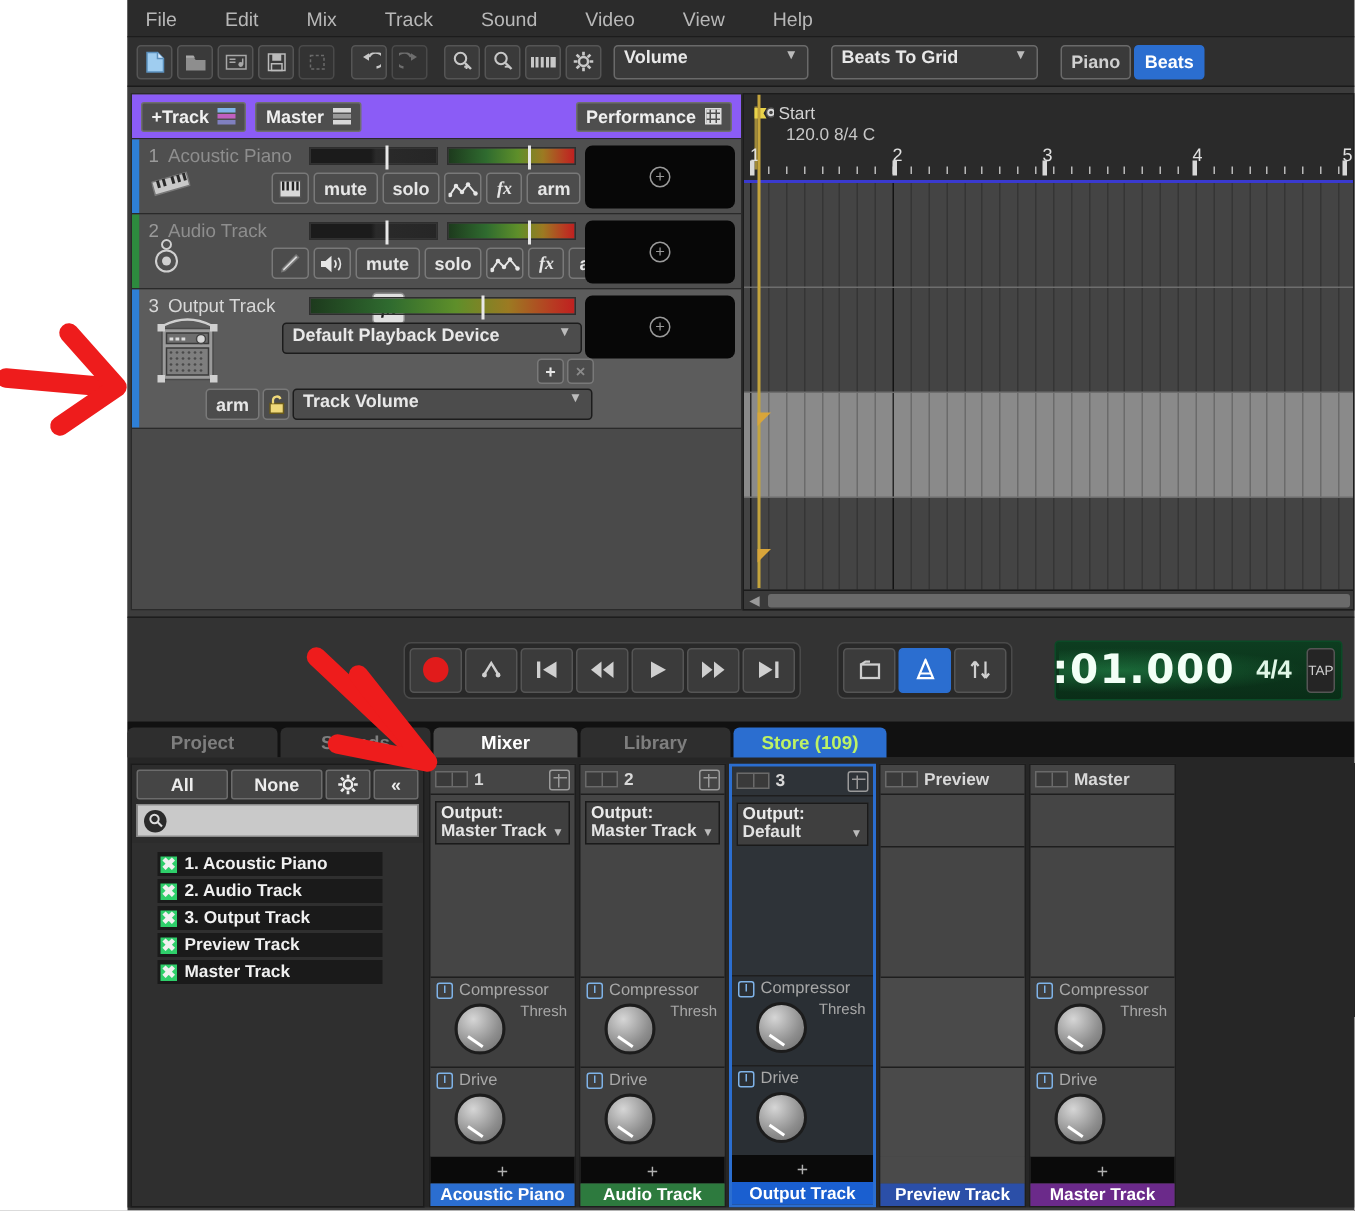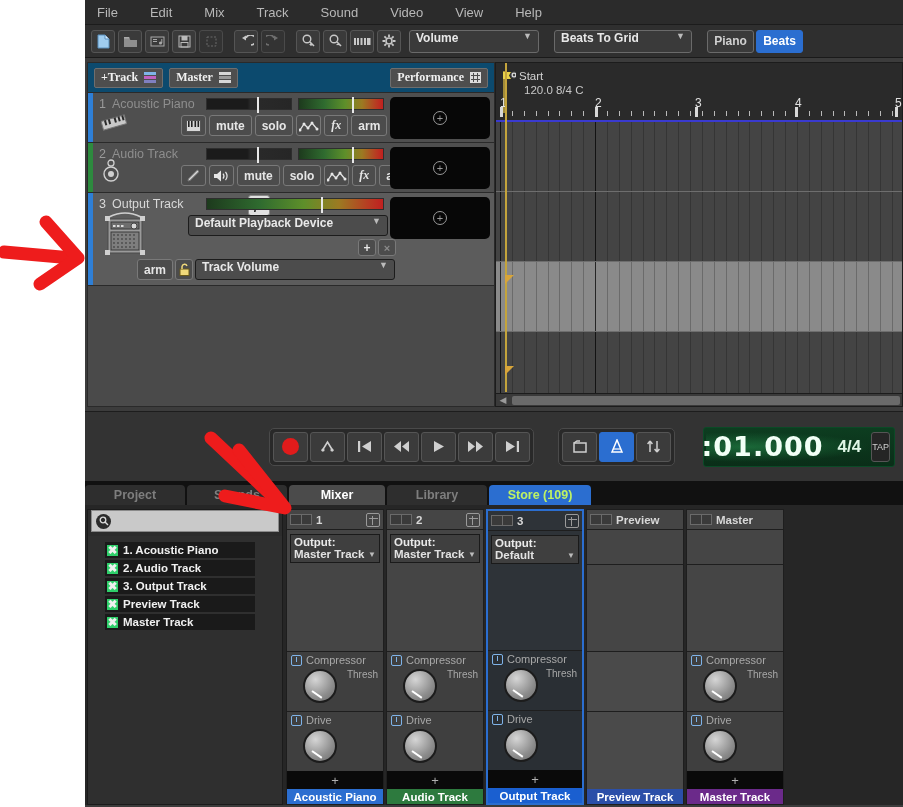--- a/index.html
+++ b/index.html
@@ -54,22 +54,22 @@
   }
   .segbtn.on { background: #2b6ed0; color: #ffffff; border-color: #2b6ed0; }
 
   
   .arrange { display: flex; height: 353px; background: #3c3c3c; padding: 4px 0 0 2px; }
   .tracklist {
     width: 408px; background: #4a4a4a; border: 1px solid #2a2a2a; height: 345px;
     display: flex; flex-direction: column;
   }
   .tl-head {
-    height: 30px; background: #0c4a6e; display: flex; align-items: center;
-    padding: 0 6px; gap: 6px; border-bottom: 1px solid #2a2a2a; font-family: Liberation Serif, serif;
+    height: 30px; background: #8b5cf6; display: flex; align-items: center;
+    padding: 0 6px; gap: 6px; border-bottom: 1px solid #2a2a2a;
   }
   .hbtn {
     height: 20px; background: #4e4e4e; border: 1px solid #6e6e6e; border-radius: 2px;
     color: #f0f0f0; font-size: 12px; font-weight: bold; display: flex; align-items: center;
     padding: 0 6px; gap: 6px;
   }
   .stripes { width: 12px; height: 11px; display: flex; flex-direction: column; gap: 1px; }
   .stripes i { display: block; height: 3px; width: 100%; }
   .gridicon { width: 11px; height: 11px; border: 1px solid #ddd; display: grid;
     grid-template-columns: 1fr 1fr 1fr; grid-template-rows: 1fr 1fr 1fr; gap: 1px; }
@@ -875,20 +875,33 @@
     <div class="tabstrip">
       <div class="tab" style="width:100px">Project</div>
       <div class="tab" style="width:100px">Sounds</div>
       <div class="tab active" style="width:78px">Mixer</div>
       <div class="tab" style="width:100px">Library</div>
       <div class="tab store" style="width:102px">Store (109)</div>
     </div>
 
     <div class="mixer">
       <div class="mx-left">
+        <div class="mx-toolbar">
+          <div class="mxbtn">All</div>
+          <div class="mxbtn">None</div>
+          <div class="mxbtn sm">
+            <svg width="14" height="14" viewBox="0 0 14 14">
+                <circle cx="7" cy="7" r="2.8" fill="none" stroke="#ececec" stroke-width="1.6"></circle>
+                <g stroke="#ececec" stroke-width="1.8">
+                  <path d="M7 0.5v2.5M7 11v2.5M0.5 7h2.5M11 7h2.5M2.4 2.4l1.8 1.8M9.8 9.8l1.8 1.8M11.6 2.4L9.8 4.2M4.2 9.8L2.4 11.6"></path>
+                </g>
+              </svg>
+          </div>
+          <div class="mxbtn sm">«</div>
+        </div>
         <div class="searchbar">
           <div class="searchcircle">
             <svg width="10" height="10" viewBox="0 0 10 10">
                 <circle cx="4" cy="4" r="2.8" fill="none" stroke="#dcdcdc" stroke-width="1.3"></circle>
                 <path d="M6 6l3 3" stroke="#dcdcdc" stroke-width="1.4"></path>
               </svg>
           </div>
           <input style="flex: 1 1 0%; background: transparent; border: none; outline: none; font-size: 11px; color: rgb(34, 34, 34);" placeholder="">
         </div>
         <div class="tracklistbox">

